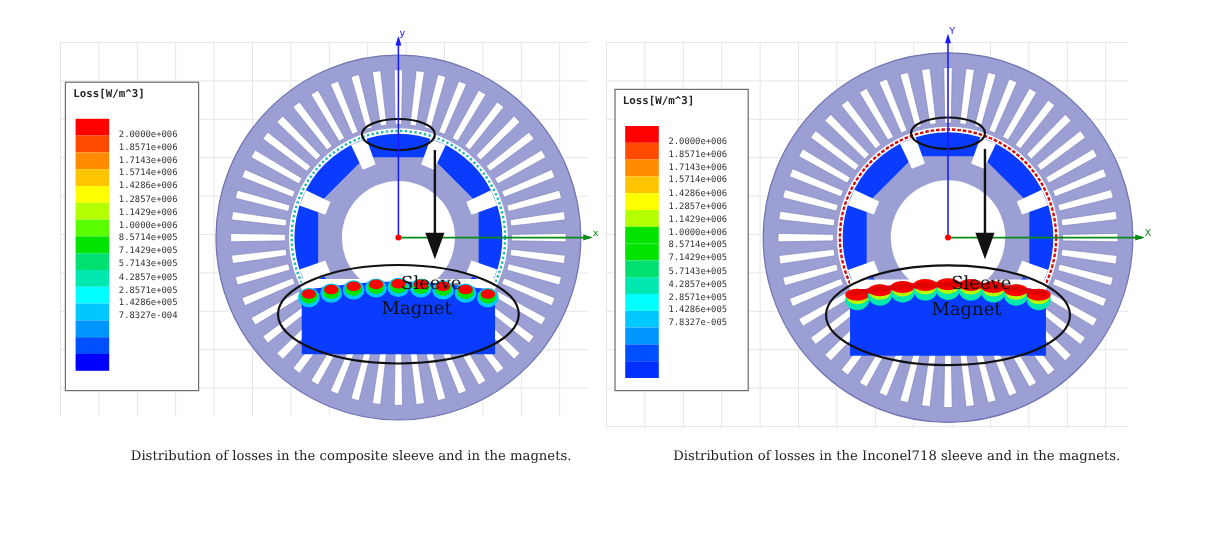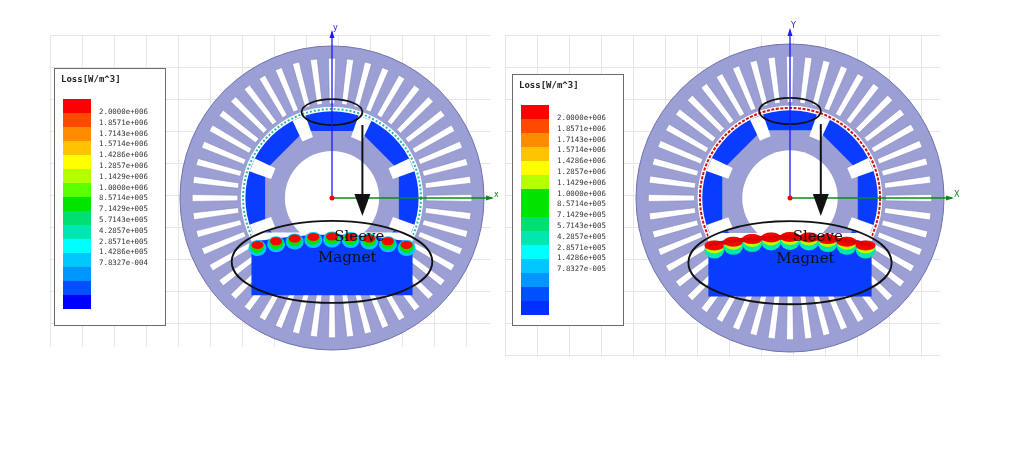--- a/index.html
+++ b/index.html
@@ -177,20 +177,21 @@
         <div>8.5714e+005</div>
         <div>7.1429e+005</div>
         <div>5.7143e+005</div>
         <div>4.2857e+005</div>
         <div>2.8571e+005</div>
         <div>1.4286e+005</div>
         <div>7.8327e-004</div>
       </div>
   </div>
 
+  <div class="caption" style="left:109px;top:373px;">Distribution of losses in the composite sleeve and in the magnets.</div>
 </div>
 
 <div class="panel" style="left:0;top:0;width:1024px;height:400px;">
   <div class="grid-bg" style="left:505px;top:35px;width:435px;height:322px;"></div>
 
   <svg width="1024" height="400" style="left:0;top:0;" viewBox="0 0 1024 400">
     <defs>
       <clipPath id="clipR">
           <circle cx="790" cy="198" r="154"></circle>
         </clipPath>
@@ -335,13 +336,14 @@
         <div>8.5714e+005</div>
         <div>7.1429e+005</div>
         <div>5.7143e+005</div>
         <div>4.2857e+005</div>
         <div>2.8571e+005</div>
         <div>1.4286e+005</div>
         <div>7.8327e-005</div>
       </div>
   </div>
 
+  <div class="caption" style="left:561px;top:373px;">Distribution of losses in the Inconel718 sleeve and in the magnets.</div>
 </div>
 
 </body></html>

